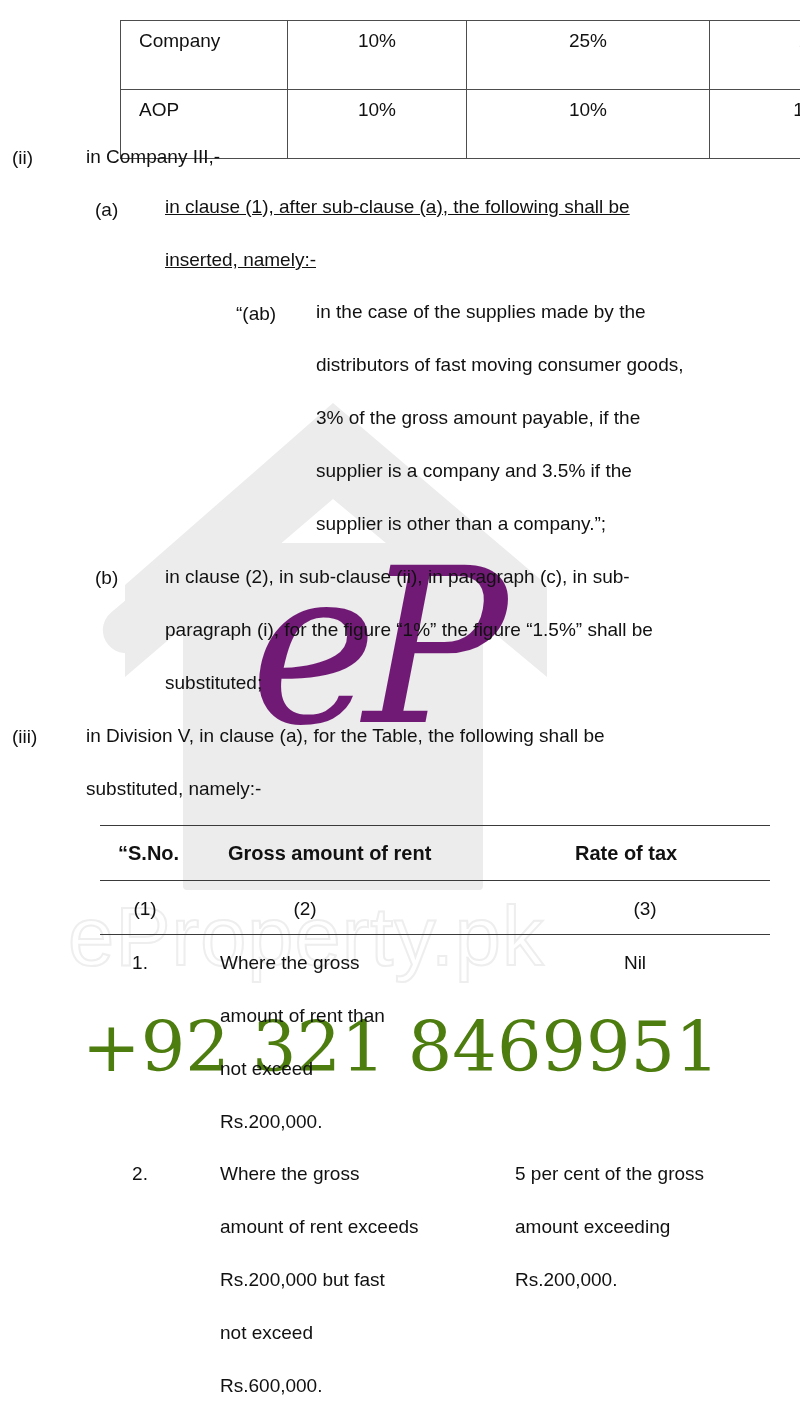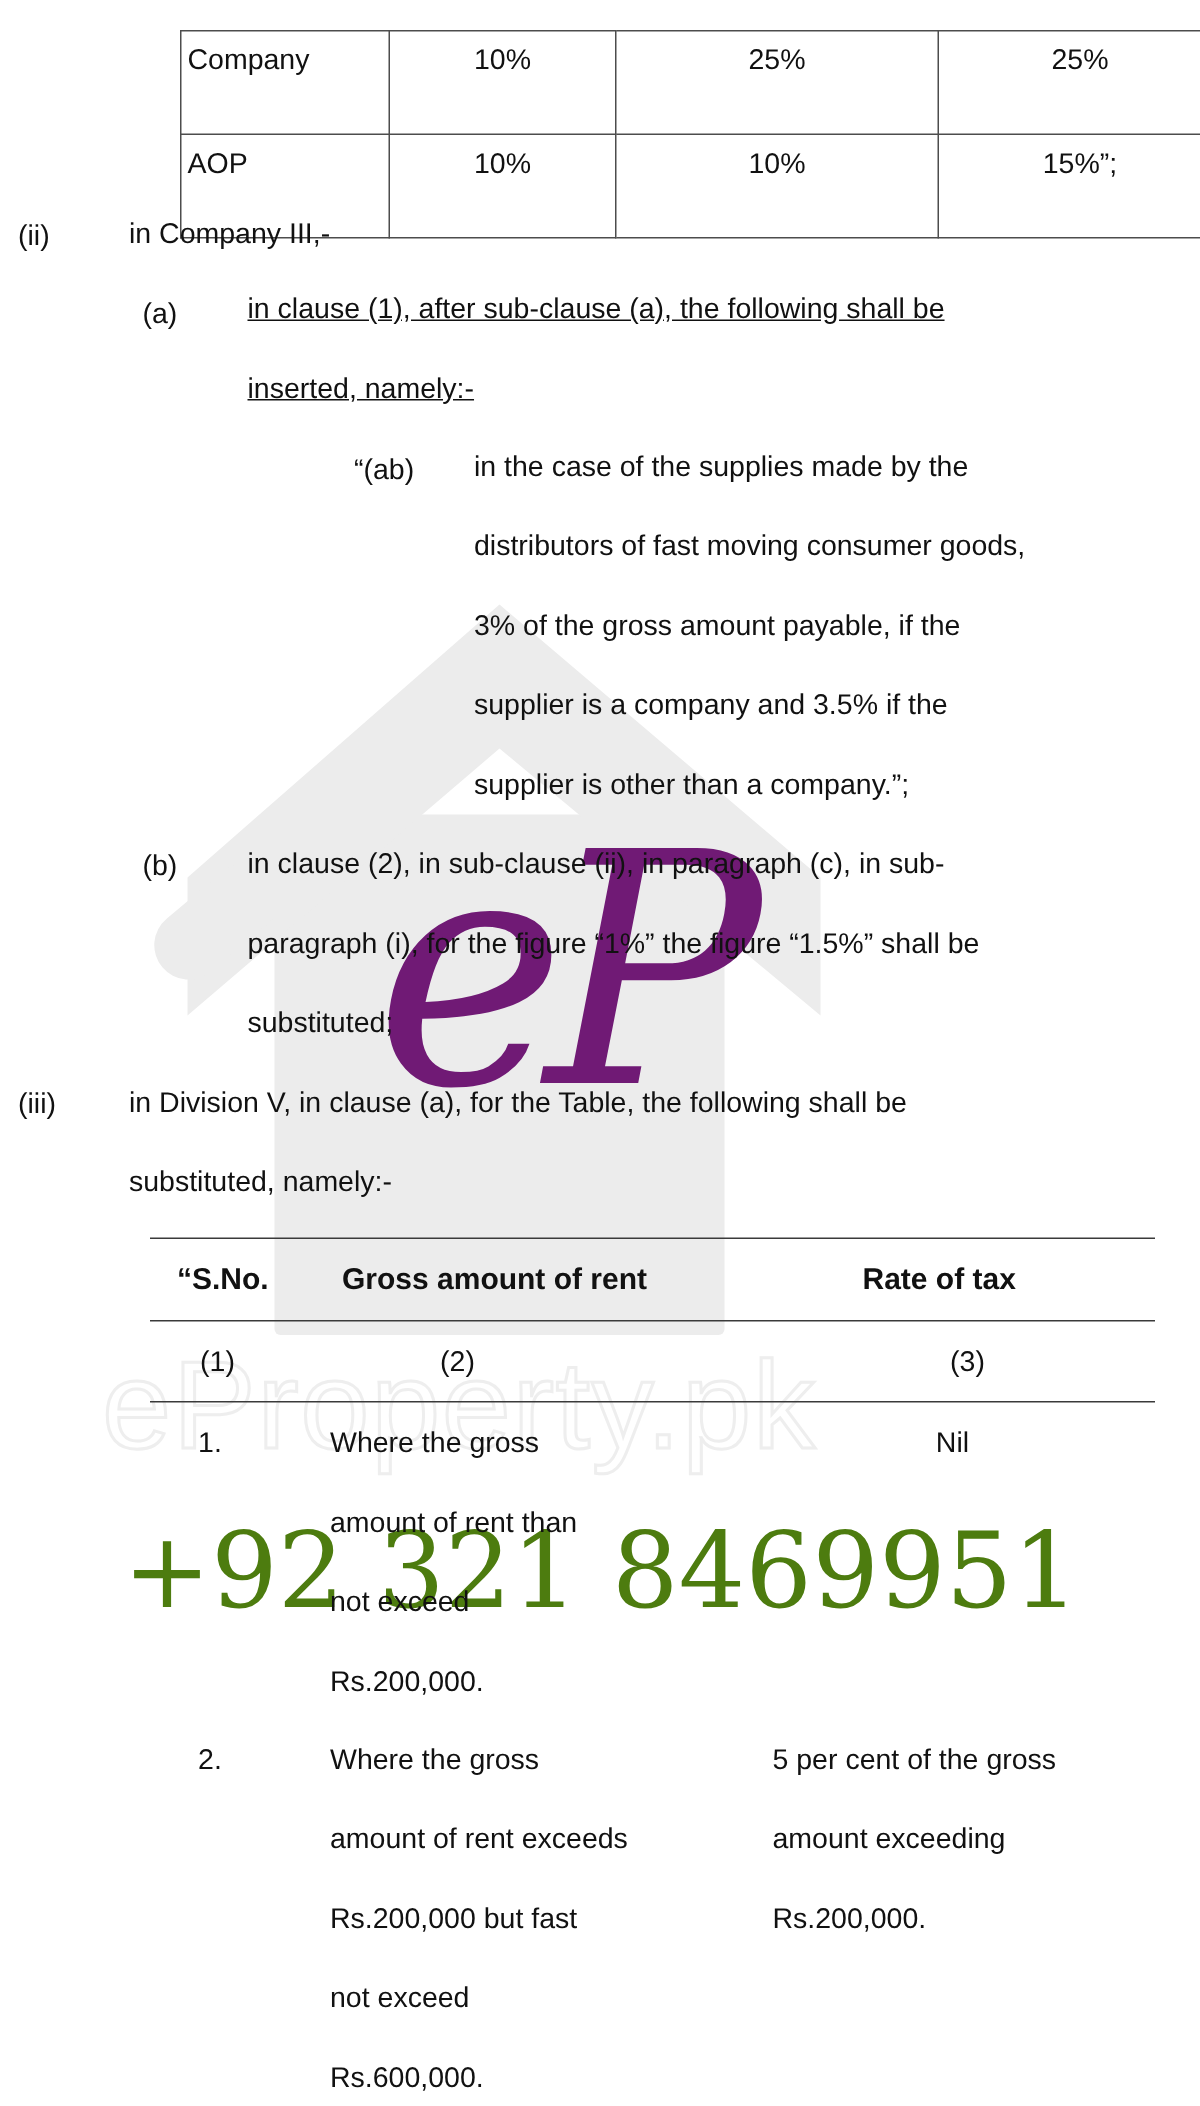--- a/index.html
+++ b/index.html
@@ -80,21 +80,21 @@
     left: 120px;
     top: 20px;
     width: 658px;
     border-collapse: collapse;
     table-layout: fixed;
   }
   .top-table td {
     border: 1px solid #4d4d4d;
     height: 59px;
     font-size: 19px;
-    padding: 0 4px;
+    padding: 0 18px;
     vertical-align: top;
     padding-top: 9px;
   }
   .top-table td.lbl { text-align: left; width: 130px; }
   .top-table td.num { text-align: center; }
   .col-b { width: 142px; }
   .col-c { width: 206px; }
   .col-d { width: 180px; }
   .marker {
     position: absolute;

